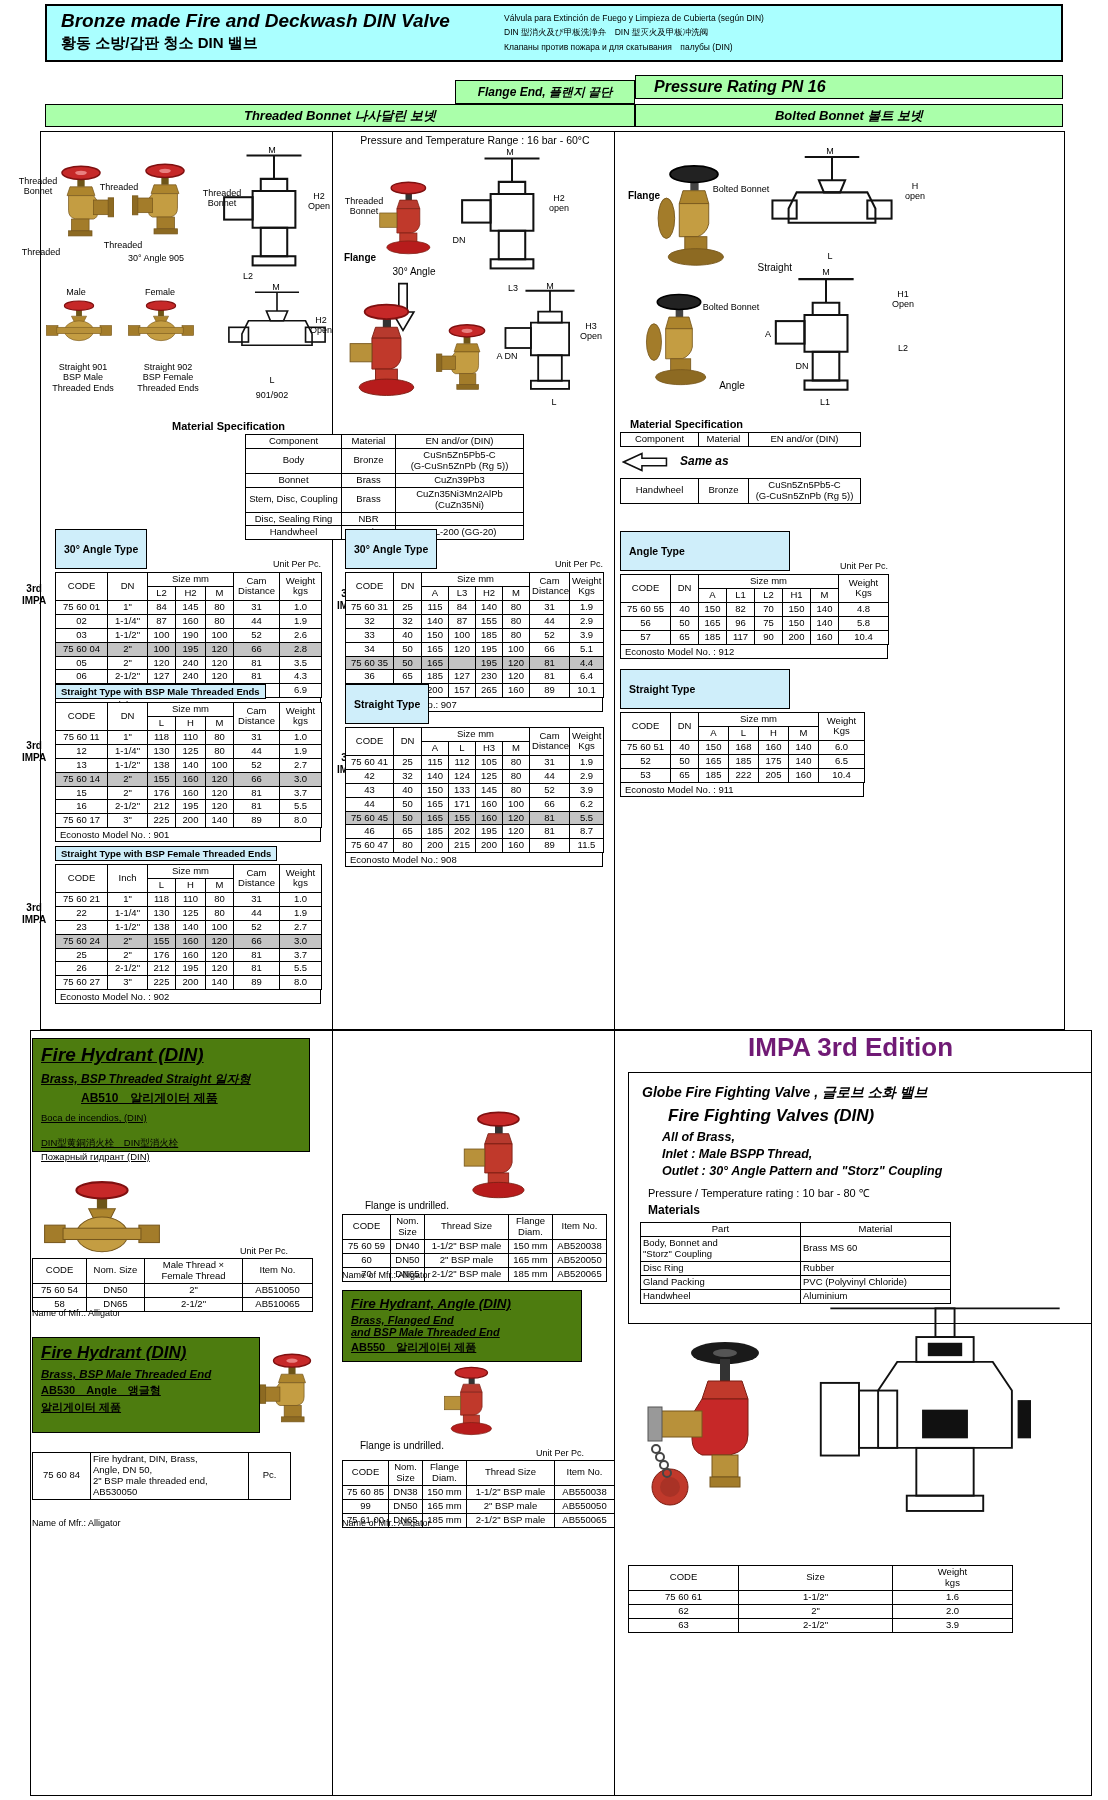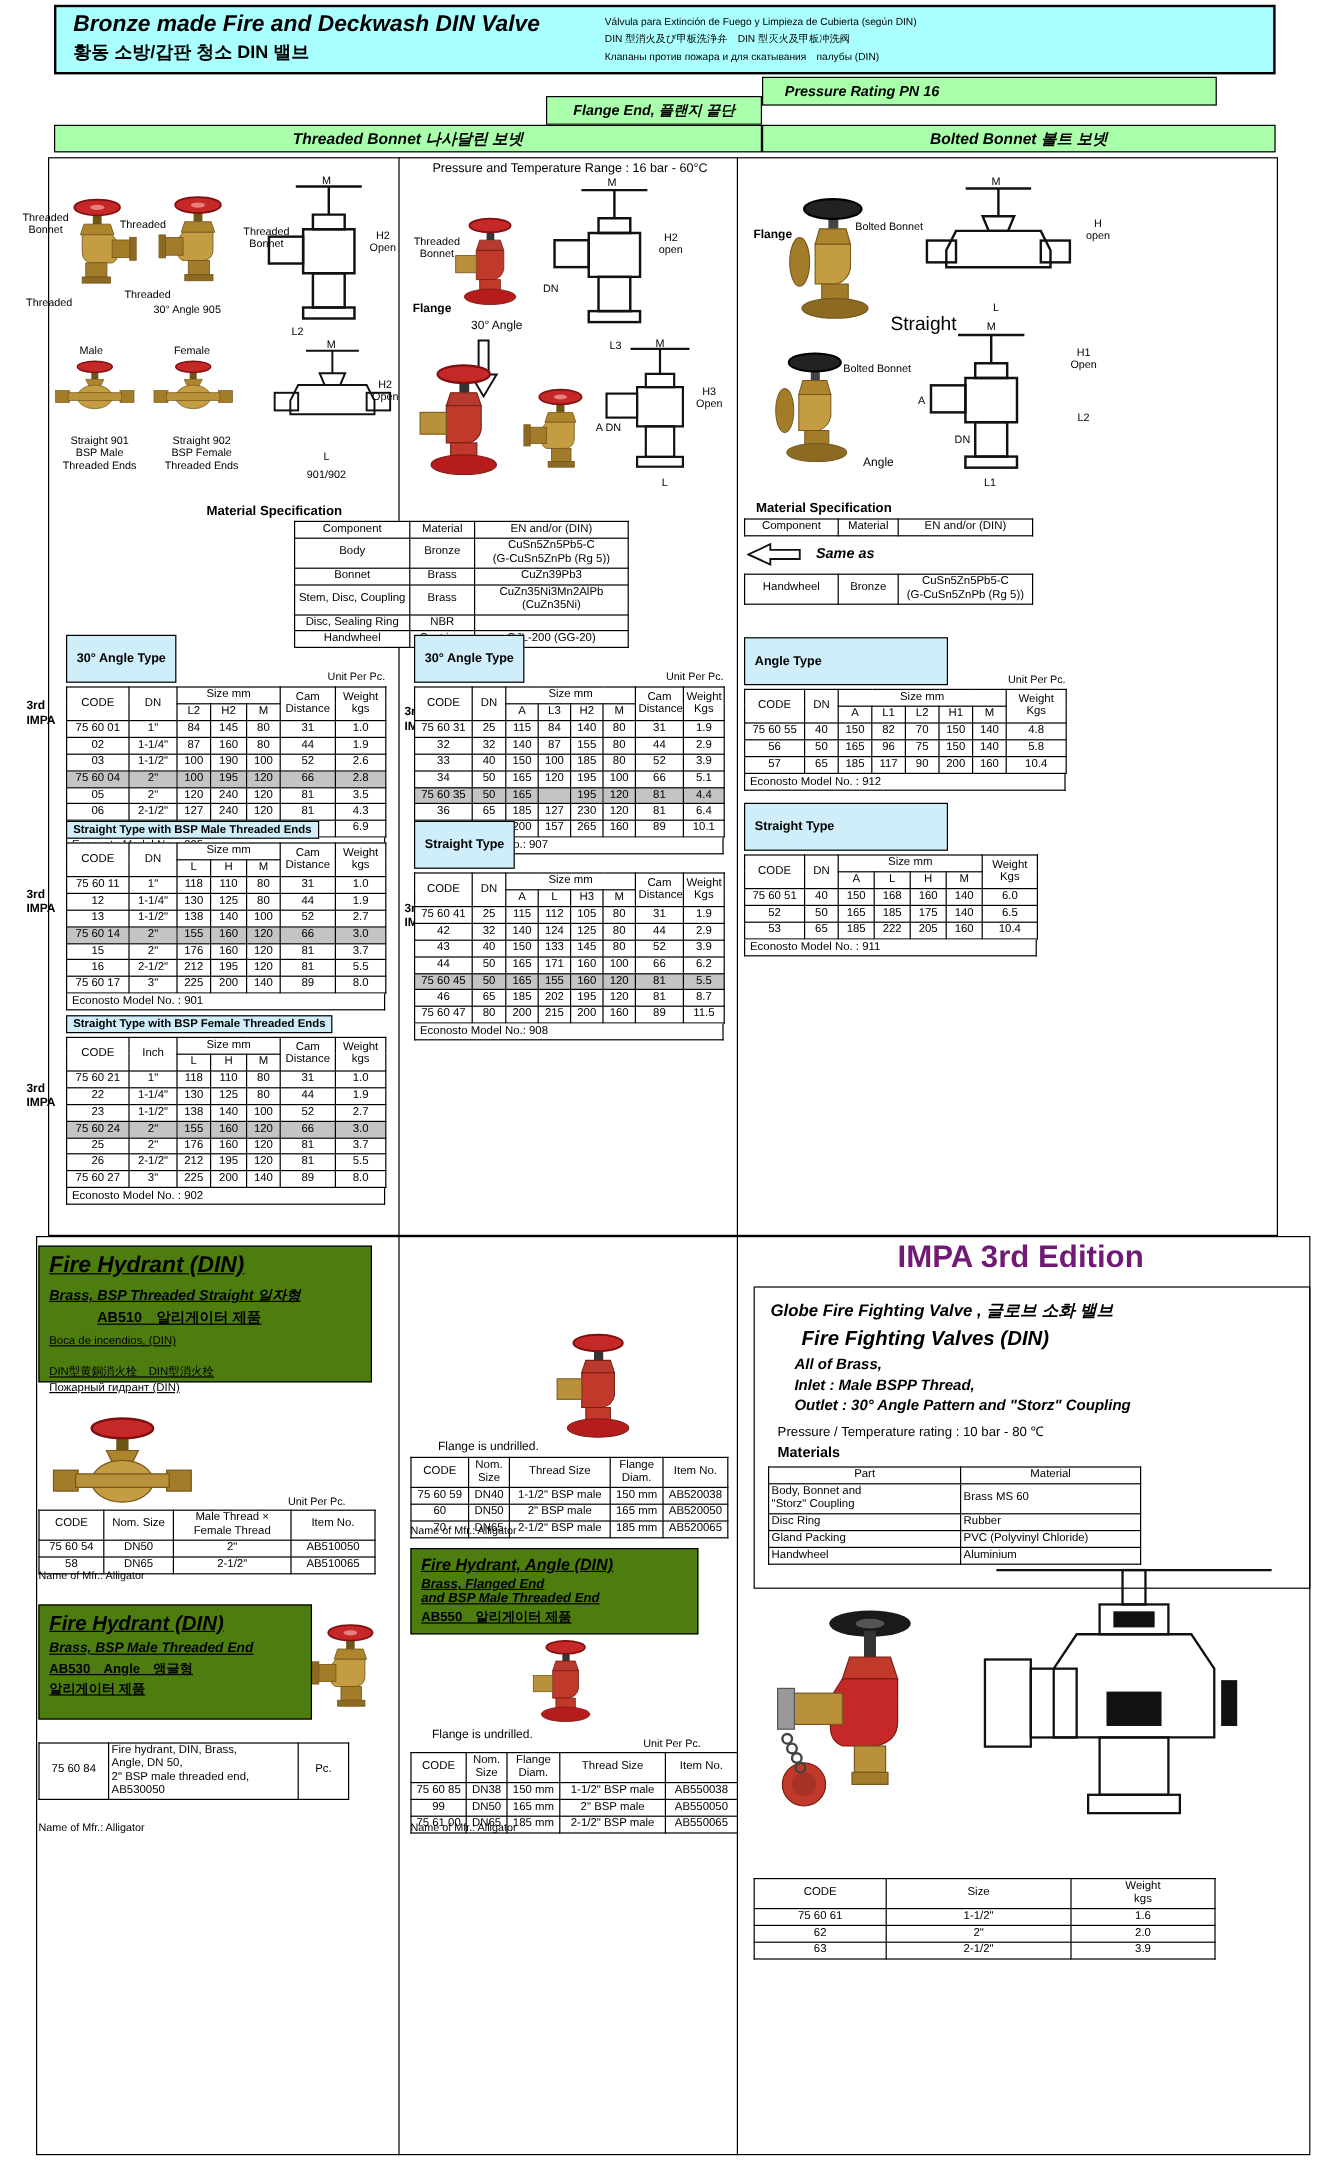--- a/index.html
+++ b/index.html
@@ -24,21 +24,21 @@
   .dt { border-collapse:collapse; table-layout:fixed; background:#fff; }
   .dt th, .dt td { border:1px solid #000; font-size:9.5px; font-weight:normal; text-align:center; padding:1px 2px; line-height:1.15; white-space:pre-line; overflow:hidden; }
   .dt .tl { text-align:left; }
   .hl td { background:#c4c4c4; }
   .tfoot { border:1px solid #000; border-top:none; font-size:9.5px; padding:1px 4px; text-align:left; background:#fff; }
   .barrow { display:flex; justify-content:space-between; align-items:flex-end; margin-bottom:3px; }
   .cyanbox { background:#cfeefa; border:1px solid #000; font-weight:bold; font-size:10.5px; padding:13px 8px; display:inline-block; }
   .cyanbox.sm { font-size:9.5px; padding:1px 5px; }
   .unitlab { font-size:9px; }
 
-  .impa-side { position:absolute; font-size:10px; font-weight:bold; line-height:1.2; white-space:pre-line; }
+  .impa-side { position:absolute; font-size:10px; font-weight:bold; text-align:center; line-height:1.2; white-space:pre-line; }
   .lab { position:absolute; font-size:9px; line-height:1.15; text-align:center; white-space:pre-line; }
   .dim { position:absolute; font-size:9px; line-height:1.1; text-align:center; white-space:pre-line; }
 
   
   .pbox { position:absolute; background:#4d7c0f; border:1px solid #000; padding:5px 8px;text-decoration:underline; }
   .note { position:absolute; font-size:10px; }
   .mfr { position:absolute; font-size:9px; }
   .mats td { text-align:left; }
 
   .line-v { position:absolute; border-left:1.5px solid #000; width:0; }
@@ -159,21 +159,21 @@
     <div class="hdr-left">
       <div class="t-en">Bronze made Fire and Deckwash DIN Valve</div>
       <div class="t-kr">황동 소방/갑판 청소 DIN 밸브</div>
     </div>
     <div class="hdr-right">Válvula para Extinción de Fuego y Limpieza de Cubierta (según DIN)
 DIN 型消火及び甲板洗浄弁　DIN 型灭火及甲板冲洗阀
 Клапаны против пожара и для скатывания　палубы (DIN)</div>
   </div>
 
   <div class="abs gband" style="left:455px; top:80px; width:180px; height:24px; font-size:12px;">Flange End,  플랜지 끝단</div>
-  <div class="abs gband left" style="left:635px; top:64px; width:379px; height:24px; font-size:12px;">Pressure Rating PN 16</div>
+  <div class="abs gband left" style="left:635px; top:75px; width:428px; height:24px; font-size:16px;">Pressure Rating PN 16</div>
 
   <div class="abs gband" style="left:45px; top:104px; width:590px; height:23px;">Threaded Bonnet   나사달린 보넷</div>
   <div class="abs gband" style="left:635px; top:104px; width:428px; height:23px;">Bolted Bonnet   볼트 보넷</div>
 
   <div class="abs" style="left:145px; top:134px; width:660px; text-align:center; font-size:10.5px;">Pressure and Temperature Range : 16 bar - 60°C</div>
 
   <div class="frame" style="left:40px; top:131px; width:1025px; height:899px;"></div>
   <div class="frame" style="left:30px; top:1030px; width:1062px; height:766px;"></div>
   <div class="line-v" style="left:332px; top:131px; height:1665px;"></div>
   <div class="line-v" style="left:614px; top:131px; height:1665px;"></div>
@@ -266,21 +266,21 @@
     </svg>
   <div class="lab" style="left:706px; top:184px; width:70px;">Bolted Bonnet</div>
 
   <svg class="abs" style="left:758px; top:152px; width:148px; height:106px;">
       <use href="#d-straight"></use>
     </svg>
   <div class="dim" style="left:820px; top:147px; width:20px;">M</div>
   <div class="dim" style="left:902px; top:182px; width:26px;">H
 open</div>
   <div class="dim" style="left:820px; top:252px; width:20px;">L</div>
-  <div class="lab" style="left:742px; top:262px; width:50px; font-size:16px;text-align:right;">Straight</div>
+  <div class="lab" style="left:742px; top:262px; width:50px; font-size:10px;text-align:right;">Straight</div>
 
   <svg class="abs" style="left:636px; top:292px; width:86px; height:96px;">
       <use href="#v-dark-flange"></use>
     </svg>
   <div class="lab" style="left:696px; top:302px; width:70px;">Bolted Bonnet</div>
   <div class="lab" style="left:712px; top:380px; width:40px; font-size:10px;">Angle</div>
 
   <svg class="abs" style="left:768px; top:274px; width:116px; height:128px;">
       <use href="#d-angle"></use>
     </svg>

